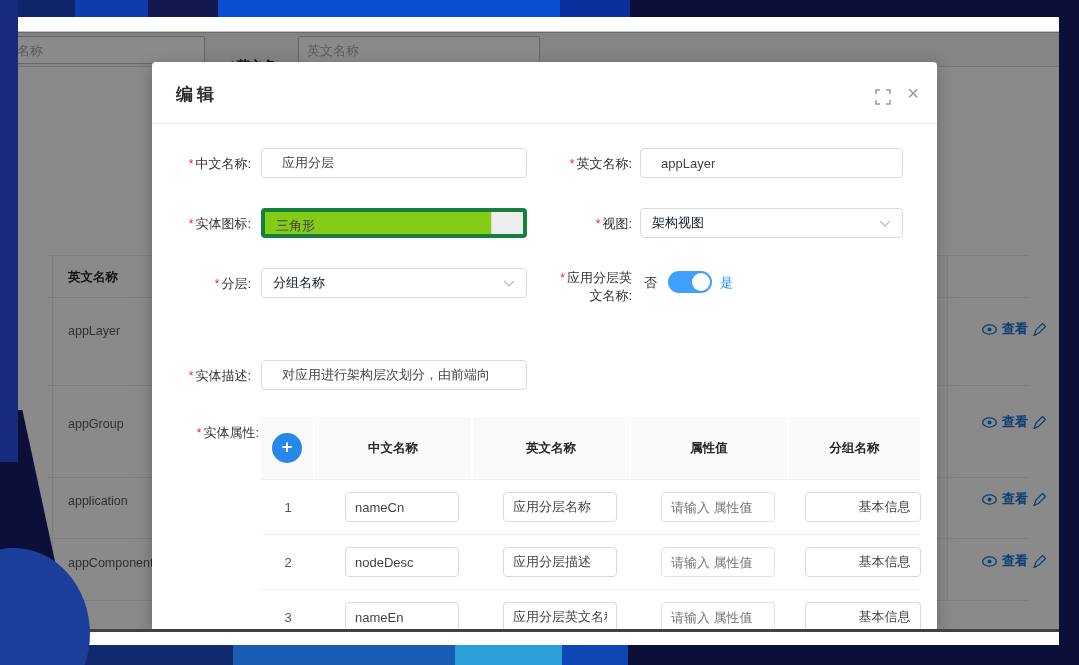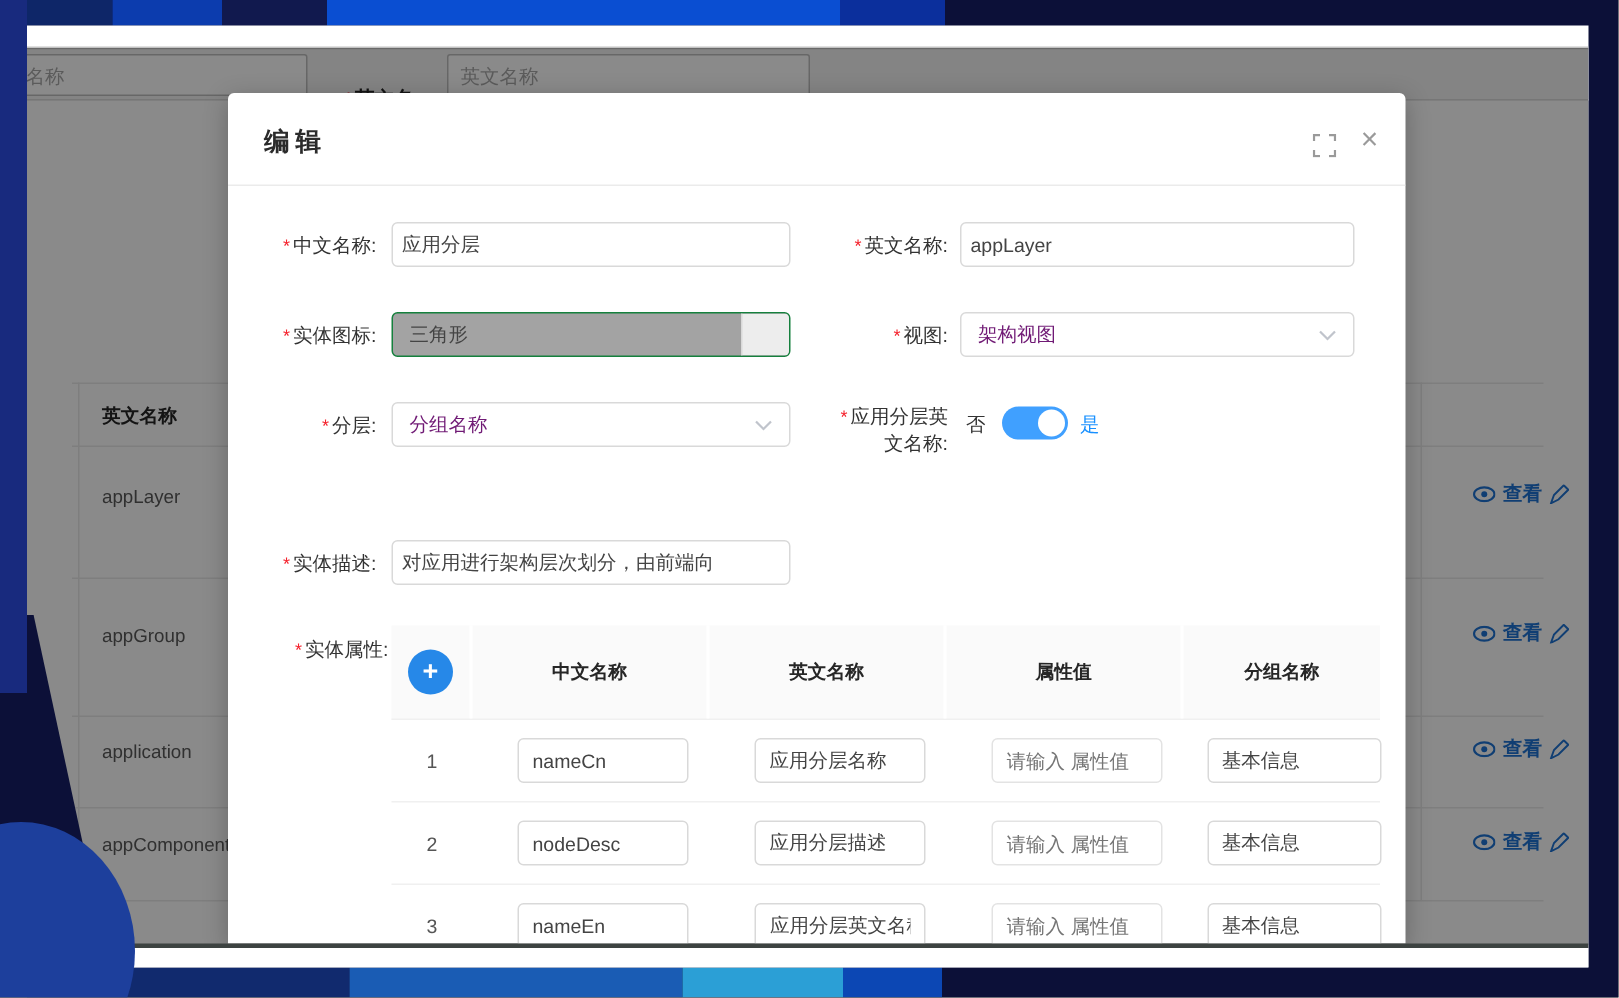--- a/index.html
+++ b/index.html
@@ -48,43 +48,43 @@
 
   
   .modal { position:absolute; left:134px; top:45px; width:785px; height:567px; background:#fff; border-radius:4px 4px 0 0; z-index:20; overflow:hidden; box-shadow:0 4px 16px rgba(0,0,0,0.25); }
   .m-header { position:relative; height:62px; border-bottom:1px solid #ebebeb; }
   .m-title { position:absolute; left:24px; top:21px; font-size:17px; font-weight:bold; letter-spacing:4px; color:#2b2b2b; }
   .m-expand { position:absolute; left:723px; top:27px; width:16px; height:16px; cursor:pointer; }
   .m-close { position:absolute; left:750px; top:19px; width:22px; height:24px; font-size:20px; color:#9a9a9a; text-align:center; line-height:24px; cursor:pointer; }
 
   .lb { position:absolute; width:85px; text-align:right; font-size:13px; color:#333; }
   .lb-wrap { position:absolute; width:80px; text-align:right; font-size:13px; color:#333; line-height:17px; word-break:break-all; }
-  .inp { position:absolute; height:30px; border:1px solid #d9d9d9; border-radius:4px; background:#fff; font-size:13px; color:#444; padding:0 6px; outline:none; }
+  .inp { position:absolute; height:30px; border:1px solid #d9d9d9; border-radius:4px; background:#fff; font-size:13px; color:#444; padding:0 20px; outline:none; }
   .inp::placeholder { color:#c3c7cf; }
-  .inp-wrap { position:absolute; height:30px; border:1px solid #15803d; border-radius:4px; background:#a3a3a3; overflow:hidden; }
+  .inp-wrap { position:absolute; height:30px; border:4px solid #15803d; border-radius:4px; background:#84cc16; overflow:hidden; }
   .inp-wrap .txt { position:absolute; left:11px; top:0; line-height:28px; font-size:13px; color:#444; }
   .inp-addon { position:absolute; right:0; top:0; width:32px; height:28px; background:#ededed; border-left:1px solid #d9d9d9; cursor:pointer; }
-  .sel { position:absolute; height:30px; border:1px solid #d9d9d9; border-radius:4px; background:#fff; font-size:13px; color:#701a75; line-height:28px; padding:0 11px; cursor:pointer; }
+  .sel { position:absolute; height:30px; border:1px solid #d9d9d9; border-radius:4px; background:#fff; font-size:13px; color:#0f172a; line-height:28px; padding:0 11px; cursor:pointer; }
   .sel svg { position:absolute; right:11px; top:11px; }
   .toggle { position:absolute; width:44px; height:22px; border-radius:11px; background:#40a0ff; cursor:pointer; }
   .toggle .knob { position:absolute; right:2px; top:2px; width:18px; height:18px; border-radius:50%; background:#fff; }
   .tgl-no { position:absolute; font-size:13px; color:#333; }
   .tgl-yes { position:absolute; font-size:13px; color:#1890ff; }
 
   
   .atbl { position:absolute; left:109px; top:355px; width:659px; }
   .atbl-hrow { display:flex; height:63px; background:#fafafa; border-bottom:1px solid #f0f0f0; }
   .atbl-hcell { border-right:2px solid #fff; display:flex; align-items:center; justify-content:center; font-size:12.5px; font-weight:bold; color:#262626; }
   .atbl-hcell:last-child { border-right:none; }
   .atbl-row { display:flex; height:55px; border-bottom:1px solid #f0f0f0; align-items:center; }
   .atbl-cell { display:flex; align-items:center; justify-content:center; }
   .c0 { width:54px; } .c1 { width:158px; } .c2 { width:158px; } .c3 { width:158px; } .c4 { width:131px; }
   .cell-inp { width:114px; height:30px; border:1px solid #d9d9d9; border-radius:4px; font-size:13px; color:#444; padding:0 9px; outline:none; background:#fff; white-space:nowrap; overflow:hidden;margin-left:16px; }
   .cell-inp.ph { border-color:#e3e3e3; }
-  .c4 .cell-inp { width:116px; }
+  .c4 .cell-inp { width:116px;text-align:right; }
   .idx { font-size:13px; color:#555; }
   .plus-btn { width:30px; height:30px; border-radius:50%; background:#2688e8; color:#fff; font-size:18px; line-height:28px; text-align:center; cursor:pointer; }
 </style>
 </head>
 <body>
 
 <div class="stage">
 
   <div class="decor band-a"></div>
   <div class="decor band-b"></div>

